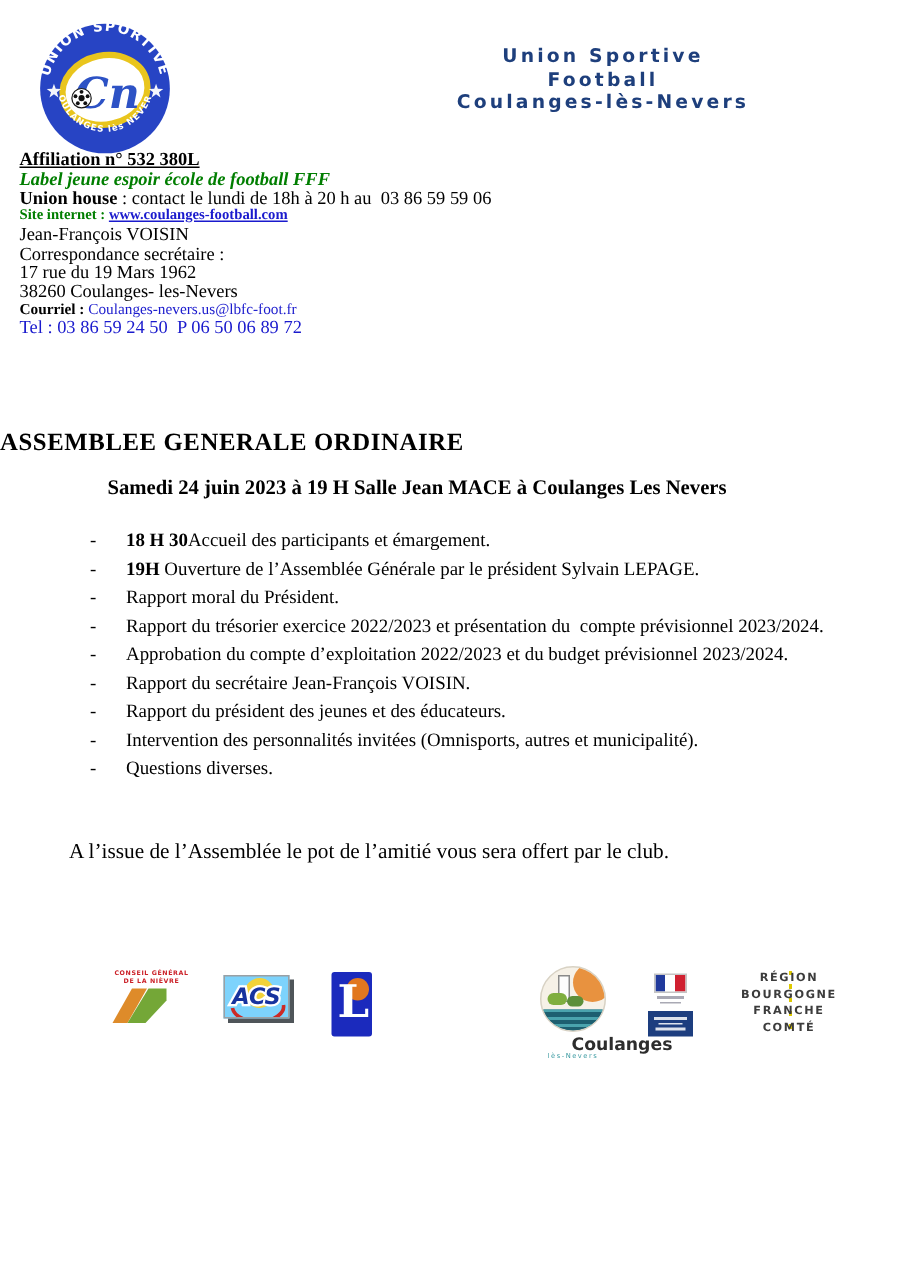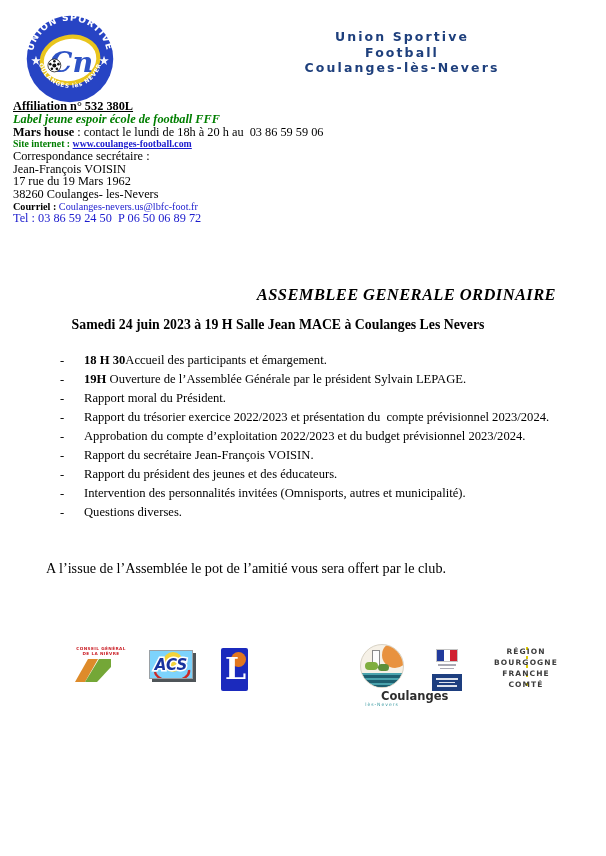--- a/index.html
+++ b/index.html
@@ -17,22 +17,22 @@
   .contact .row{white-space:pre-wrap;}
   .u{text-decoration:underline;}
   .b{font-weight:bold;}
   .it{font-style:italic;}
   .green{color:#007e00;font-family:Liberation Serif, serif;}
   .blue{color:#1a1acd;}
   .small{font-size:9.8px;line-height:10.9px;}
   .sm10{font-size:10.2px;line-height:11.2px;}
 
   
-  .main-title{position:absolute;left:0;top:285px;width:556px;text-align:right;
-              font-weight:bold;font-size:16.5px;letter-spacing:0.4px;font-style:italic;}
+  .main-title{position:absolute;left:0;top:285px;width:556px;text-align:left;
+              font-weight:bold;font-size:16.5px;letter-spacing:0.4px;}
   .subtitle{position:absolute;left:0;top:317px;width:556px;text-align:center;
             font-weight:bold;font-size:13.8px;}
   .agenda{position:absolute;left:60px;top:354px;width:520px;margin:0;padding:0;list-style:none;
           font-size:12.6px;}
   .agenda li{display:flex;line-height:13px;margin-bottom:6px;white-space:nowrap;}
   .agenda .dash{flex:0 0 24px;}
   .agenda .pfx{font-weight:bold;white-space:pre-wrap;}
   .agenda .txt{white-space:pre-wrap;}
   .closing{position:absolute;left:46px;top:560px;font-size:14.2px;white-space:pre-wrap;}
 
@@ -108,24 +108,24 @@
 
   <div class="club-title">
     <div>Union Sportive</div>
     <div>Football</div>
     <div>Coulanges-lès-Nevers</div>
   </div>
 
   <div class="contact">
     <div class="row u b">Affiliation n° 532 380L</div>
     <div class="row green it b">Label jeune espoir école de football FFF</div>
-    <div class="row"><span class="b">Mars house</span><span> : contact le lundi de 18h à 20 h au  03 86 59 59 06</span></div>
+    <div class="row"><span class="b">Union house</span><span> : contact le lundi de 18h à 20 h au  03 86 59 59 06</span></div>
     <div class="row small"><span class="b green">Site internet : </span><span class="blue u b">www.coulanges-football.com</span></div>
+    <div class="row">Jean-François VOISIN</div>
     <div class="row">Correspondance secrétaire :</div>
-    <div class="row">Jean-François VOISIN</div>
     <div class="row">17 rue du 19 Mars 1962</div>
     <div class="row">38260 Coulanges- les-Nevers</div>
     <div class="row sm10"><span class="b">Courriel : </span><span class="blue">Coulanges-nevers.us@lbfc-foot.fr</span></div>
     <div class="row blue">Tel : 03 86 59 24 50  P 06 50 06 89 72</div>
   </div>
 
   <div class="main-title">ASSEMBLEE GENERALE ORDINAIRE</div>
   <div class="subtitle">Samedi 24 juin 2023 à 19 H Salle Jean MACE à Coulanges Les Nevers</div>
 
   <ul class="agenda">

